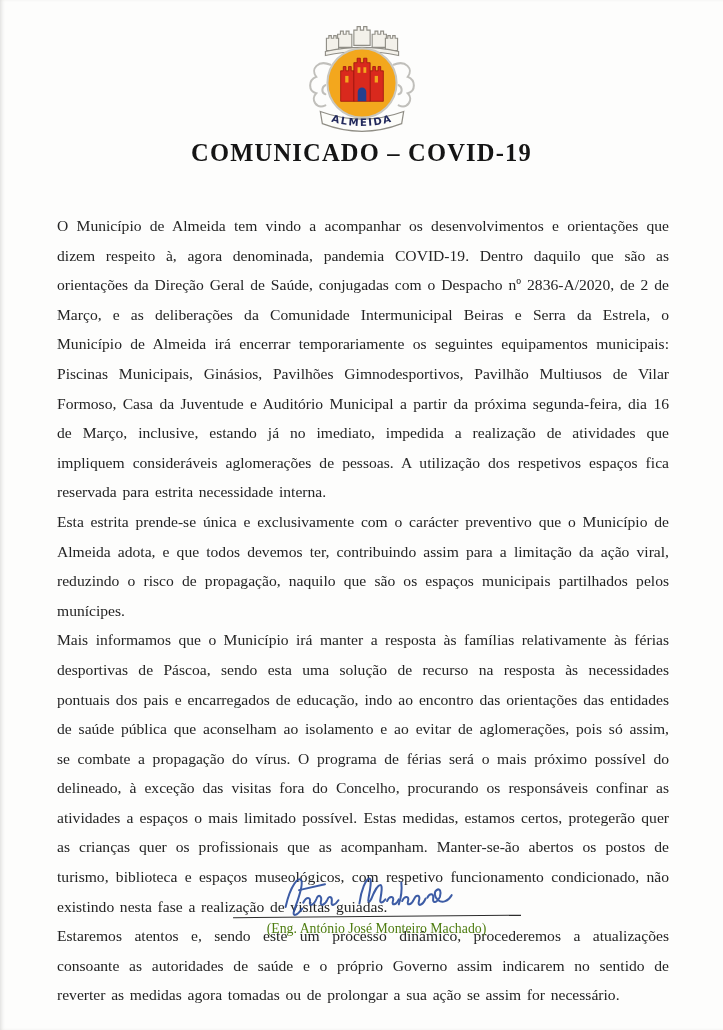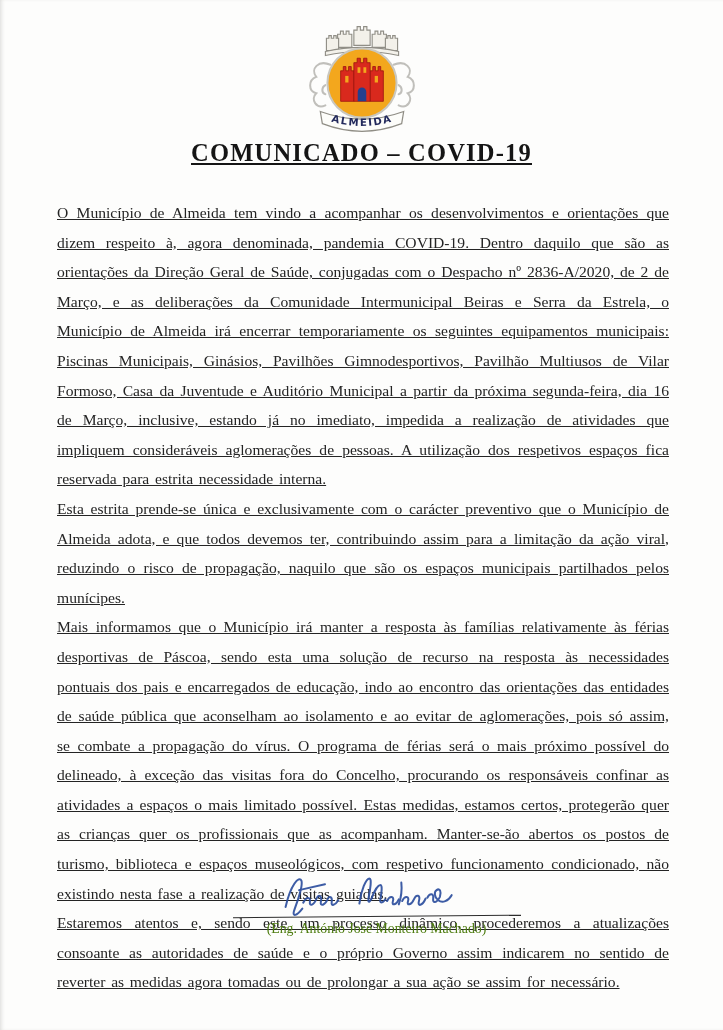--- a/index.html
+++ b/index.html
@@ -34,35 +34,33 @@
     position: absolute;
     top: 139px;
     left: 0;
     width: 100%;
     margin: 0;
     text-align: center;
     font-size: 24.5px;
     font-weight: bold;
     letter-spacing: 1.2px;
     color: #151515;
-    text-decoration: underline;
   }
 
   
   .body-text {
     position: absolute;
-    top: 198px;
+    top: 211px;
     left: 57px;
     width: 612px;
     font-size: 15.6px;
     line-height: 29.6px;
     text-align: justify;
     word-spacing: 1.8px;
     color: #242424;
-    text-decoration: underline;
   }
   .body-text p { margin: 0; }
 
   
   .sig-block {
     position: absolute;
     top: 868px;
     left: calc(50% + 15px);
     transform: translateX(-50%);
     width: 340px;

